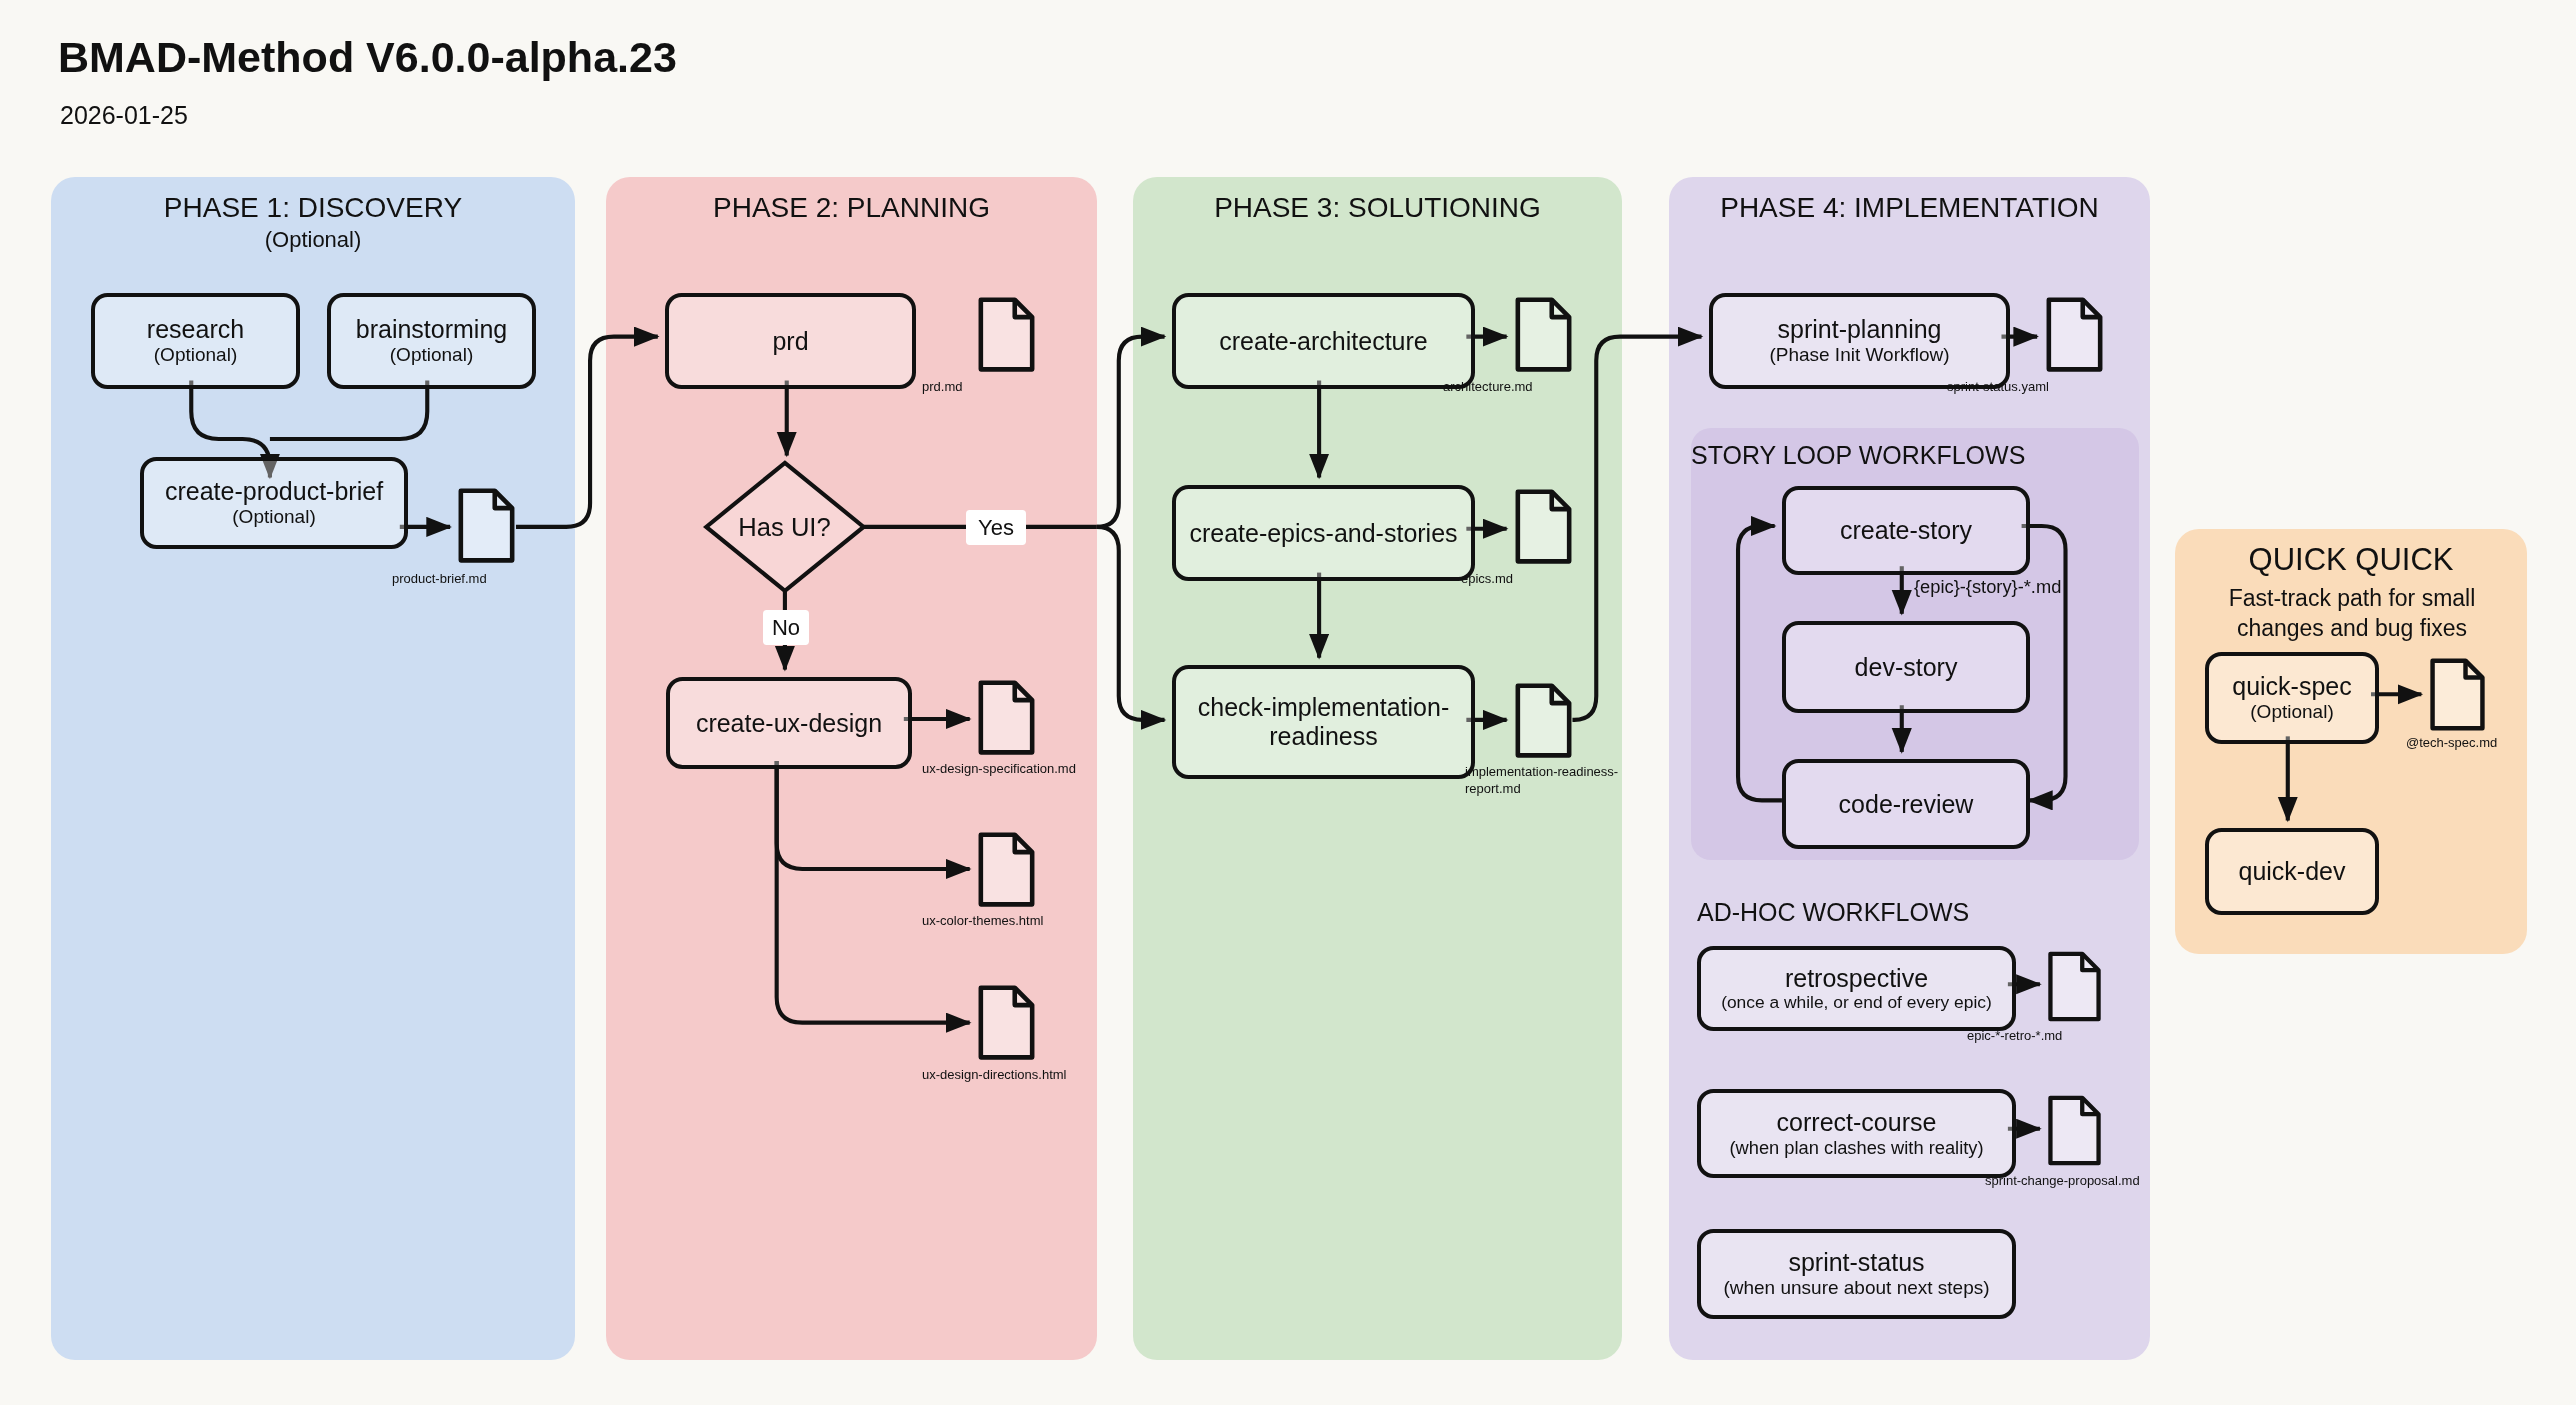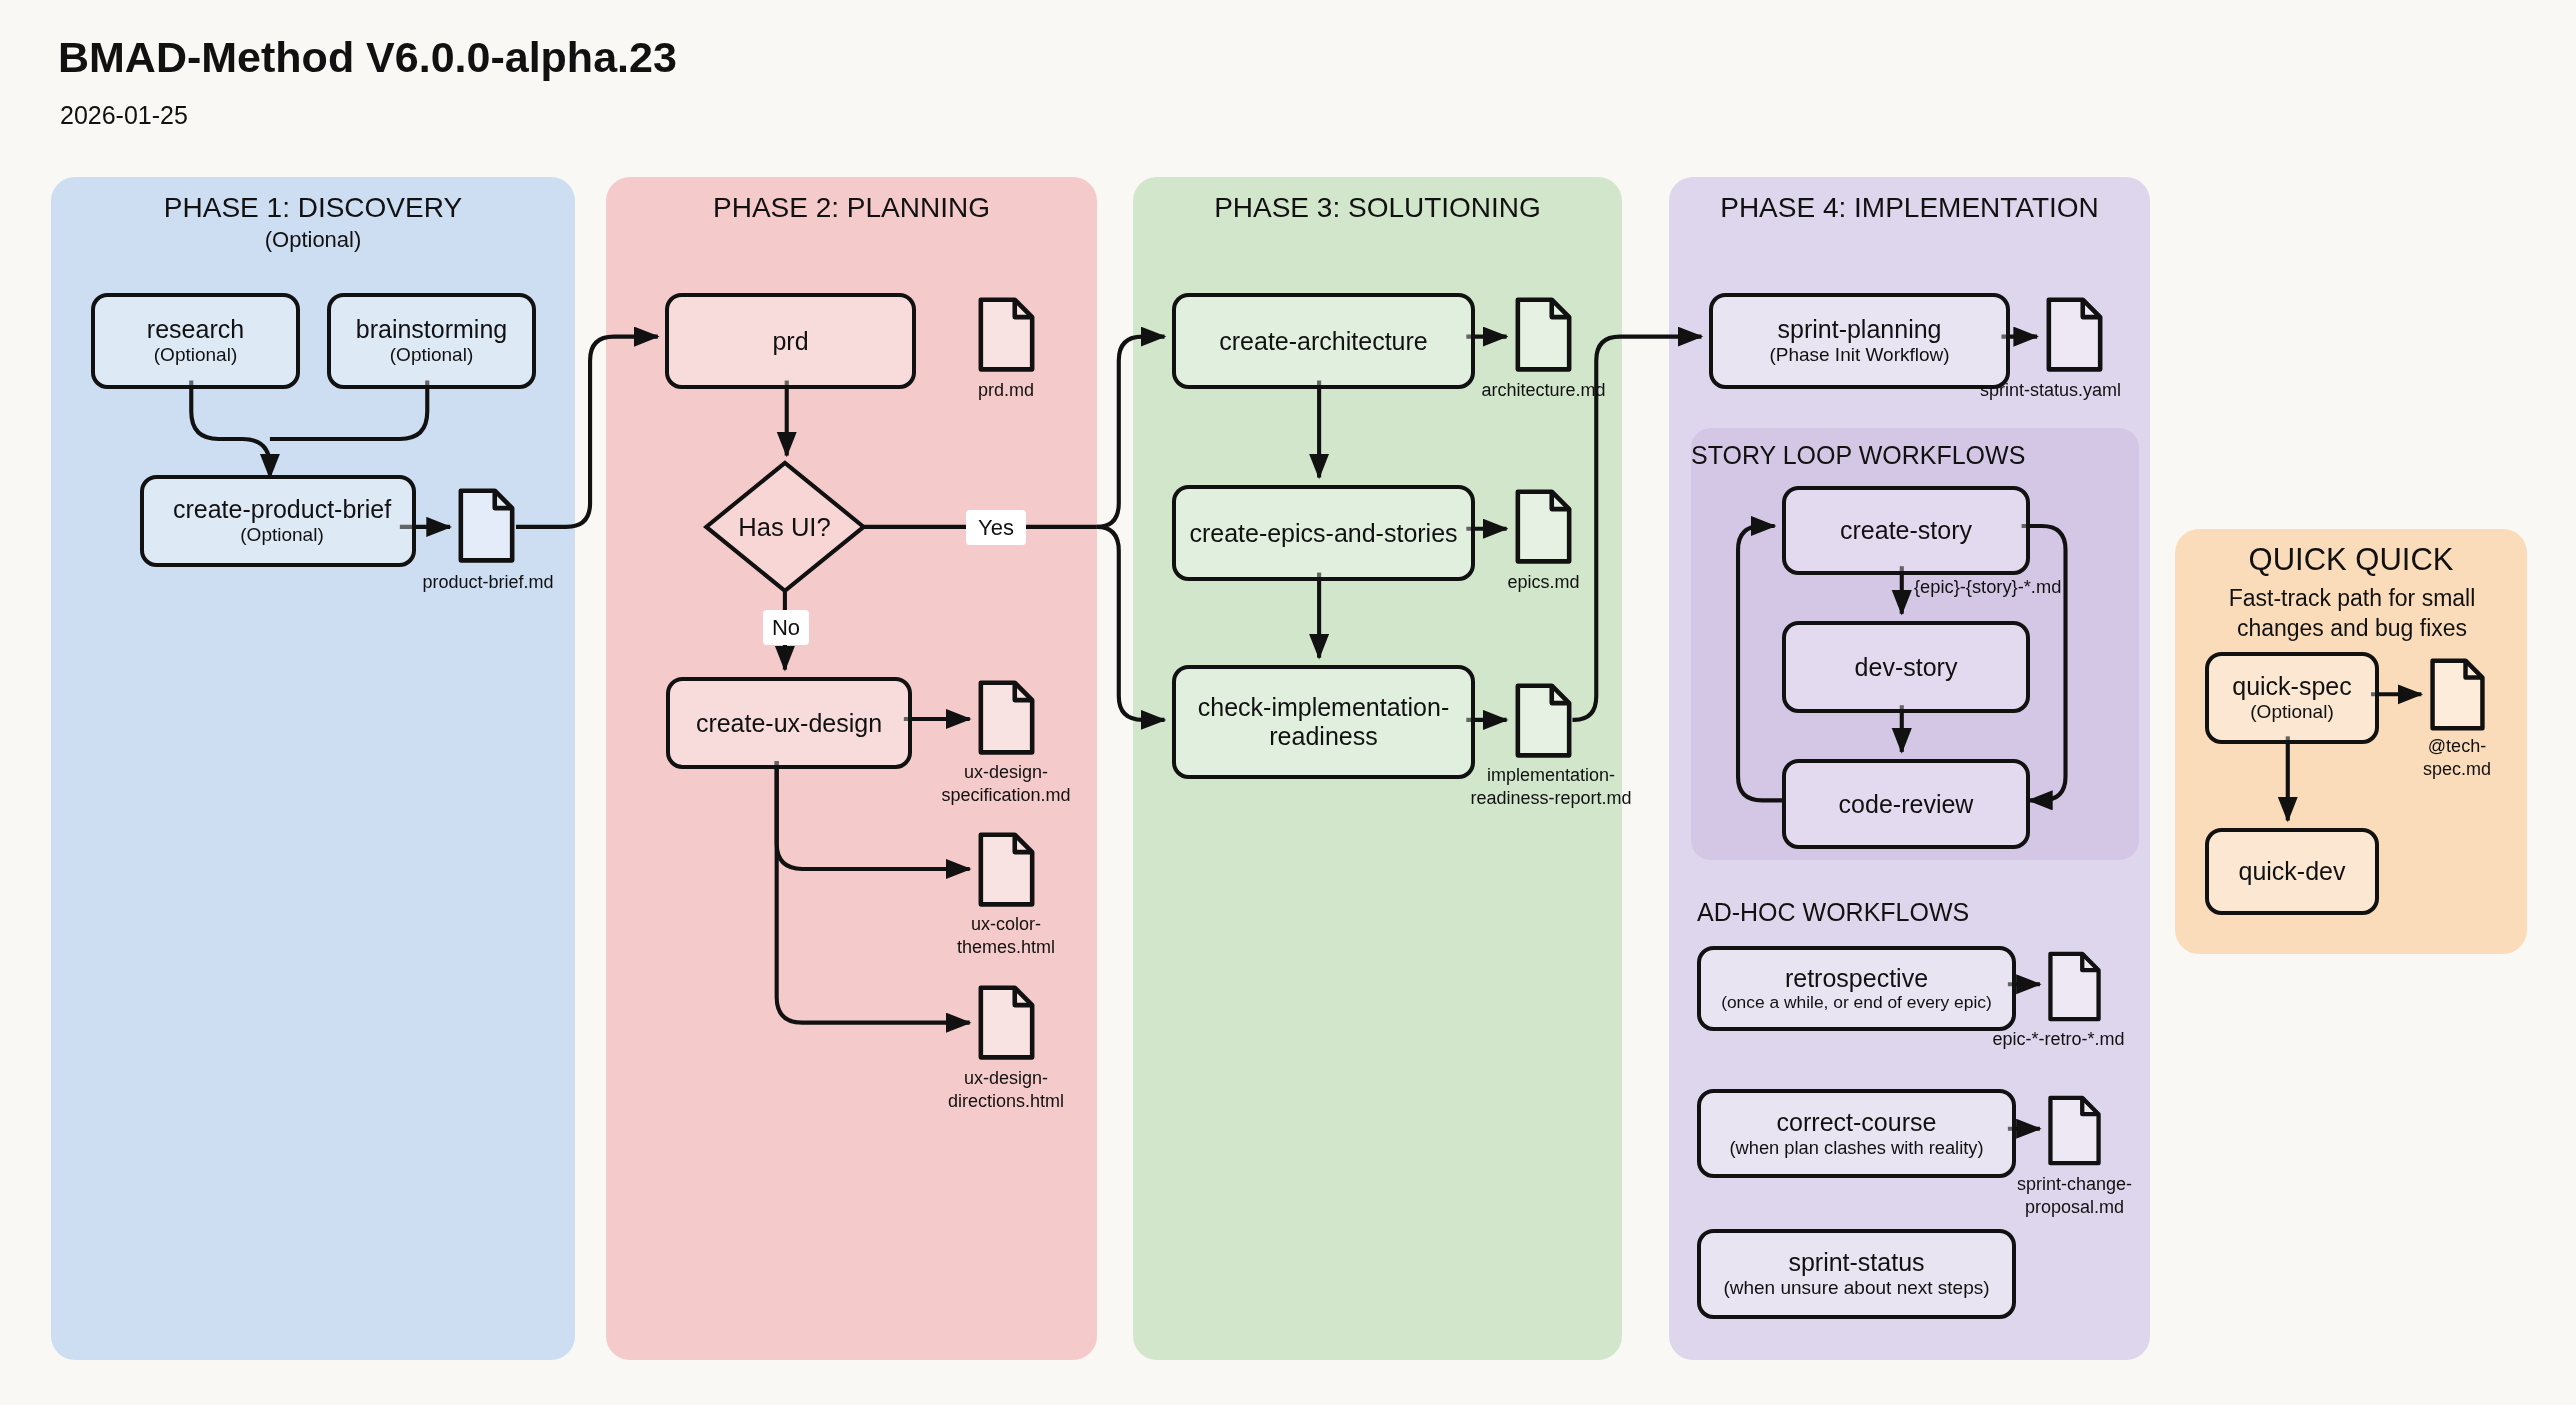--- a/index.html
+++ b/index.html
@@ -12,21 +12,21 @@
   .phead{position:absolute;text-align:center;font-size:28px;z-index:10;}
   .psub{position:absolute;text-align:center;font-size:22px;z-index:10;}
   .flow{position:absolute;left:0;top:0;z-index:5;pointer-events:none;}
   .node{position:absolute;border:4.1px solid #111;border-radius:16.5px;
         background:rgba(255,255,255,0.35);display:flex;flex-direction:column;
         align-items:center;justify-content:center;text-align:center;z-index:10;}
   .nl{font-size:25px;line-height:1.15;white-space:nowrap;}
   .nl.wrap{white-space:normal;}
   .ns{font-size:19px;line-height:1.2;white-space:nowrap;}
   .docicon{position:absolute;z-index:10;}
-  .doclabel{position:absolute;font-size:18px;line-height:1.28;text-align:center;z-index:10;}
+  .doclabel{position:absolute;font-size:13px;line-height:1.28;z-index:10;}
   .badge{position:absolute;background:#fff;font-size:22px;display:flex;align-items:center;
          justify-content:center;border-radius:3.7px;z-index:10;}
   .dlabel{position:absolute;font-size:25.6px;display:flex;align-items:center;justify-content:center;z-index:10;}
   .filelbl{position:absolute;font-size:18.3px;z-index:10;white-space:nowrap;}
   .bighead{position:absolute;text-align:center;font-size:31px;z-index:10;}
   .subtitle{position:absolute;text-align:center;font-size:23px;line-height:1.3;z-index:10;}
   .midhead{position:absolute;font-size:25px;z-index:10;}
 </style>
 </head>
 <body>
@@ -93,21 +93,21 @@
   <div class="phead" style="left:1669px;top:192px;width:481px;">PHASE 4: IMPLEMENTATION</div>
 
   <div class="node" style="left:91px;top:293px;width:201px;height:88px;">
     <div class="nl">research</div>
     <div class="ns">(Optional)</div>
   </div>
   <div class="node" style="left:327px;top:293px;width:201px;height:88px;">
     <div class="nl">brainstorming</div>
     <div class="ns">(Optional)</div>
   </div>
-  <div class="node" style="left:140px;top:475px;width:260px;height:84px;padding-left:8px;">
+  <div class="node" style="left:140px;top:457px;width:260px;height:84px;">
     <div class="nl">create-product-brief</div>
     <div class="ns">(Optional)</div>
   </div>
   <div class="docicon" style="left:457px;top:487px;width:59px;height:77px;"><svg viewBox="0 0 64 84" width="100%" height="100%">
         <path d="M4 4 H41 L60 23 V80 H4 Z" fill="rgba(255,255,255,0.45)" stroke="#111" stroke-width="5" stroke-linejoin="round"></path>
         <path d="M41 4 V23 H60" fill="none" stroke="#111" stroke-width="5" stroke-linejoin="round"></path>
       </svg></div>
   <div class="doclabel" style="left:392px;top:571px;width:192px;">product-brief.md</div>
 
   <div class="node" style="left:665px;top:293px;width:243px;height:88px;">

